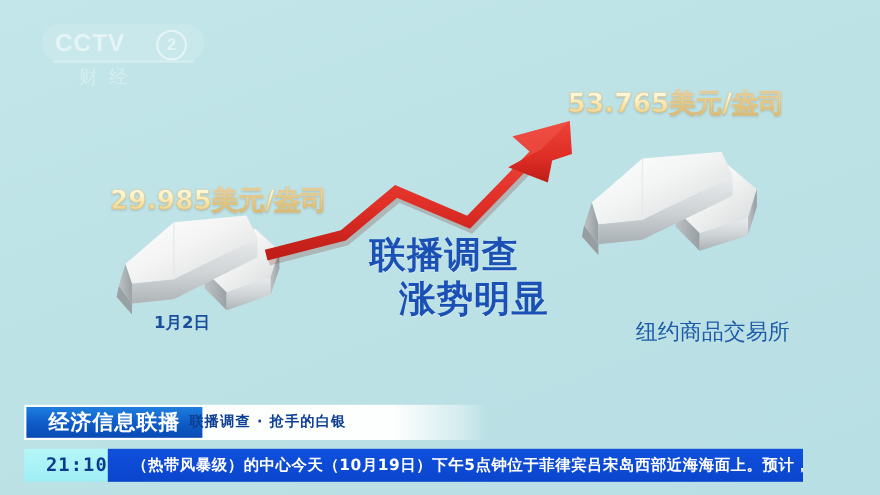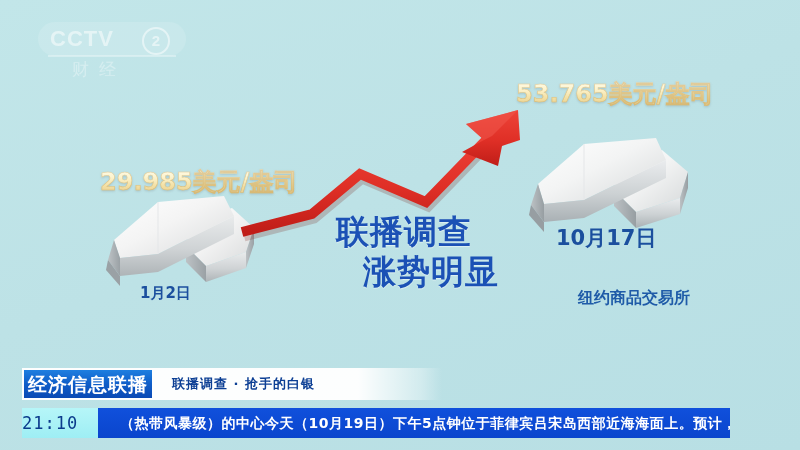--- a/index.html
+++ b/index.html
@@ -114,21 +114,21 @@
   
   .caption {
     position: absolute;
     color: #1b4f9e;
     font-weight: bold;
     font-family: "DejaVu Sans", "Liberation Sans", sans-serif;
     white-space: nowrap;
   }
   #date-left   { left: 140px; top: 284px; font-size: 15px; }
   #date-right  { left: 556px; top: 224px; font-size: 21px; }
-  #exchange    { left: 578px; top: 288px; font-size: 16px; color:#1f5ba8; font-weight:bold; }
+  #exchange    { left: 578px; top: 288px; font-size: 20px; color:#1f5ba8; font-weight:normal; }
 
   
   #lower-third {
     position: absolute;
     left: 0;
     top: 368px;
     width: 800px;
     height: 34px;
   }
   #lt-white {
@@ -138,21 +138,21 @@
     background: linear-gradient(90deg,
         rgba(255,255,255,0.97) 0%,
         rgba(255,255,255,0.97) 80%,
         rgba(255,255,255,0.35) 95%,
         rgba(255,255,255,0.0) 100%);
   }
   #lt-badge {
     position: absolute;
     left: 24px; top: 2px;
     height: 28px;
-    padding: 0 4px;
+    padding: 0 20px;
     background: linear-gradient(180deg, #1e7fe0 0%, #0f5ec9 48%, #0a49b4 100%);
     color: #ffffff;
     font-size: 19px;
     font-weight: bold;
     line-height: 28px;
     letter-spacing: 1px;
     font-family: "DejaVu Sans", "Liberation Sans", sans-serif;
     white-space: nowrap;
   }
   #lt-title {
@@ -176,22 +176,22 @@
     width: 756px;
     height: 30px;
   }
   #ticker-time {
     position: absolute;
     left: 0; top: 0;
     width: 76px; height: 30px;
     background: linear-gradient(180deg, #b6f6f8 0%, #9eeef4 100%);
     color: #0b3b8c;
     font-size: 17px;
-    font-weight: normal;
-    text-align: left;
+    font-weight: bold;
+    text-align: right;
     line-height: 30px;
     letter-spacing: 1px;
     font-family: "DejaVu Sans Mono", "Liberation Mono", monospace;
   }
   #ticker-text {
     position: absolute;
     left: 76px; top: 0;
     width: 632px; height: 30px;
     background: linear-gradient(180deg, #1050dc 0%, #0a45cd 100%);
     color: #ffffff;
@@ -309,21 +309,20 @@
       <polygon points="288,14 236,28 254,44 262,40" fill="#f0584c" opacity="0.55"></polygon>
     </svg>
   </div>
 
   <div id="headline">
     <span class="l1">联播调查</span>
     <span class="l2">涨势明显</span>
   </div>
 
   <div class="caption" id="date-left">1月2日</div>
-  <div class="caption" id="date-right">10月17日</div>
   <div class="caption" id="exchange">纽约商品交易所</div>
 
   <div id="lower-third">
     <div id="lt-white"></div>
     <div id="lt-badge">经济信息联播</div>
     <div id="lt-title">联播调查 · 抢手的白银</div>
   </div>
 
   <div id="ticker">
     <div id="ticker-time">21:10</div>

